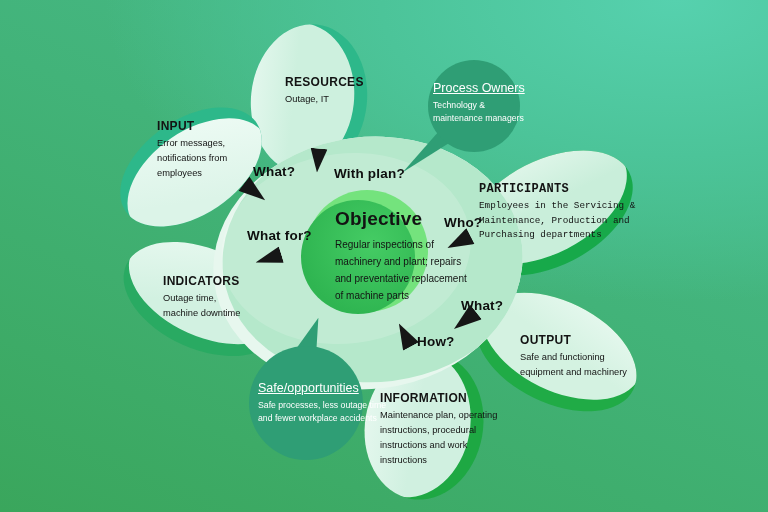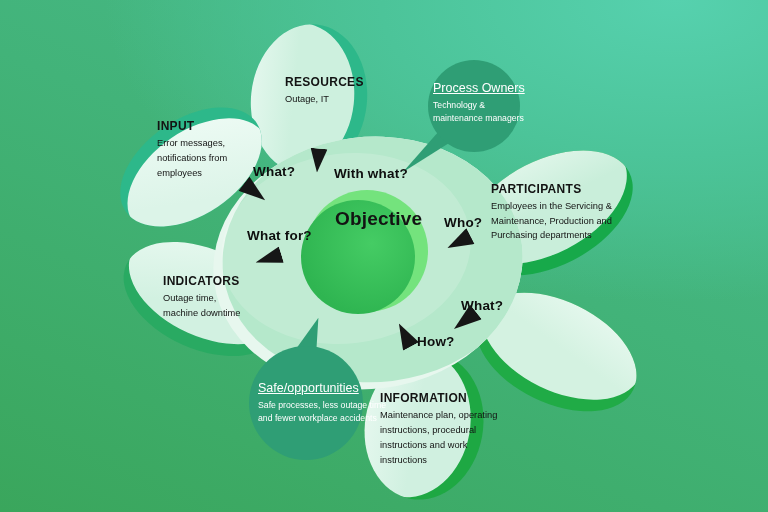--- a/index.html
+++ b/index.html
@@ -47,21 +47,21 @@
   .c-back  { left:306px; top:190px; width:122px; height:122px; background:var(--circle_back); }
   .c-front { left:301px; top:200px; width:114px; height:114px;
              background:radial-gradient(circle at 62% 38%, #45cc64 0%, var(--circle_front) 72%); }
   
   .label { position:absolute; z-index:6; color:#131313; }
   .label .h { font-size:12px; font-weight:bold; letter-spacing:.3px; line-height:14px; }
   .label .p { font-size:9.3px; line-height:15px; margin-top:3px; white-space:pre-line; }
   .lbl-res { left:285px; top:75px; }
   .lbl-inp { left:157px; top:119px; }
   .lbl-ind { left:163px; top:274px; }
-  .lbl-par { left:491px; top:182px; }  .lbl-par .p { line-height:14.5px; }
+  .lbl-par { left:479px; top:182px;font-family:Liberation Mono, monospace; }  .lbl-par .p { line-height:14.5px; }
   .lbl-out { left:520px; top:333px; }
   .lbl-inf { left:380px; top:391px; }
   .lbl-white { color:#ffffff; }
   .lbl-white .bt { font-size:12.5px; line-height:15px; font-weight:normal;text-decoration:underline; }
   .lbl-white .p { font-size:8.7px; line-height:12.5px; margin-top:3px; white-space:pre-line; }
   .lbl-po  { left:433px; top:81px; }
   .lbl-risk{ left:258px; top:381px; }
   .lbl-obj { left:335px; top:207px; }
   .lbl-obj .obj-title { font-size:19px; font-weight:bold; line-height:24px; letter-spacing:.2px; }
   .lbl-obj .obj-desc  { font-size:10px; line-height:17px; margin-top:5px; white-space:pre-line; }
@@ -115,20 +115,24 @@
   <div class="tail tail-risk"></div>
 
   <div class="bubble b-po"></div>
   <div class="bubble b-risk"></div>
 
   <div class="ccircle c-back"></div>
   <div class="ccircle c-front"></div>
 
   <div class="label lbl-obj">
     <div class="obj-title">Objective</div>
+    <div class="obj-desc">Regular inspections of
+machinery and plant; repairs
+and preventative replacement
+of machine parts</div>
   </div>
 
   <div class="label lbl-res">
     <div class="h">RESOURCES</div>
     <div class="p">Outage, IT</div>
   </div>
   <div class="label lbl-inp">
     <div class="h">INPUT</div>
     <div class="p">Error messages,
 notifications from
@@ -138,41 +142,46 @@
     <div class="h">INDICATORS</div>
     <div class="p">Outage time,
 machine downtime</div>
   </div>
   <div class="label lbl-par">
     <div class="h">PARTICIPANTS</div>
     <div class="p">Employees in the Servicing &amp;
 Maintenance, Production and
 Purchasing departments</div>
   </div>
+  <div class="label lbl-out">
+    <div class="h">OUTPUT</div>
+    <div class="p">Safe and functioning
+equipment and machinery</div>
+  </div>
   <div class="label lbl-inf">
     <div class="h">INFORMATION</div>
     <div class="p">Maintenance plan, operating
 instructions, procedural
 instructions and work
 instructions</div>
   </div>
 
   <div class="label lbl-white lbl-po">
     <div class="bt">Process Owners</div>
     <div class="p">Technology &amp;
 maintenance managers</div>
   </div>
   <div class="label lbl-white lbl-risk">
     <div class="bt">Safe/opportunities</div>
     <div class="p">Safe processes, less outage time
 and fewer workplace accidents</div>
   </div>
 
   <div class="q q-input">What?</div>
-  <div class="q q-withwhat">With what?</div>
+  <div class="q q-withwhat">With plan?</div>
   <div class="q q-whatfor">What for?</div>
   <div class="q q-who">Who?</div>
   <div class="q q-what2">What?</div>
   <div class="q q-how">How?</div>
 
   <div class="arrow a-res"></div>
   <div class="arrow a-input"></div>
   <div class="arrow a-whatfor"></div>
   <div class="arrow a-who"></div>
   <div class="arrow a-what2"></div>

